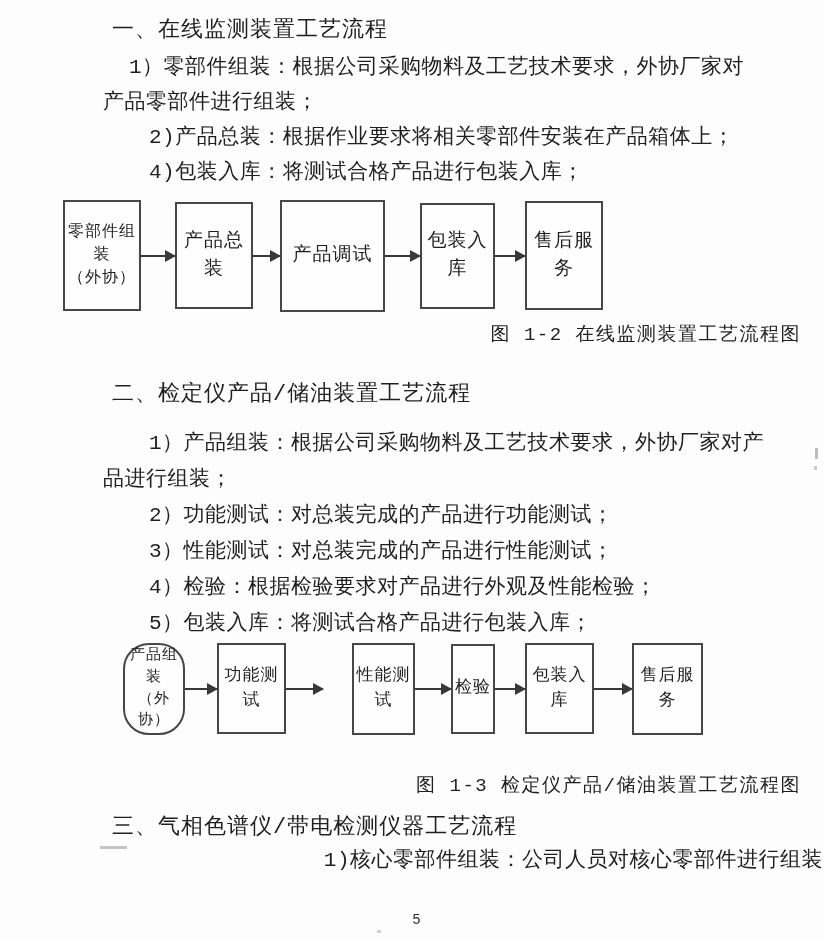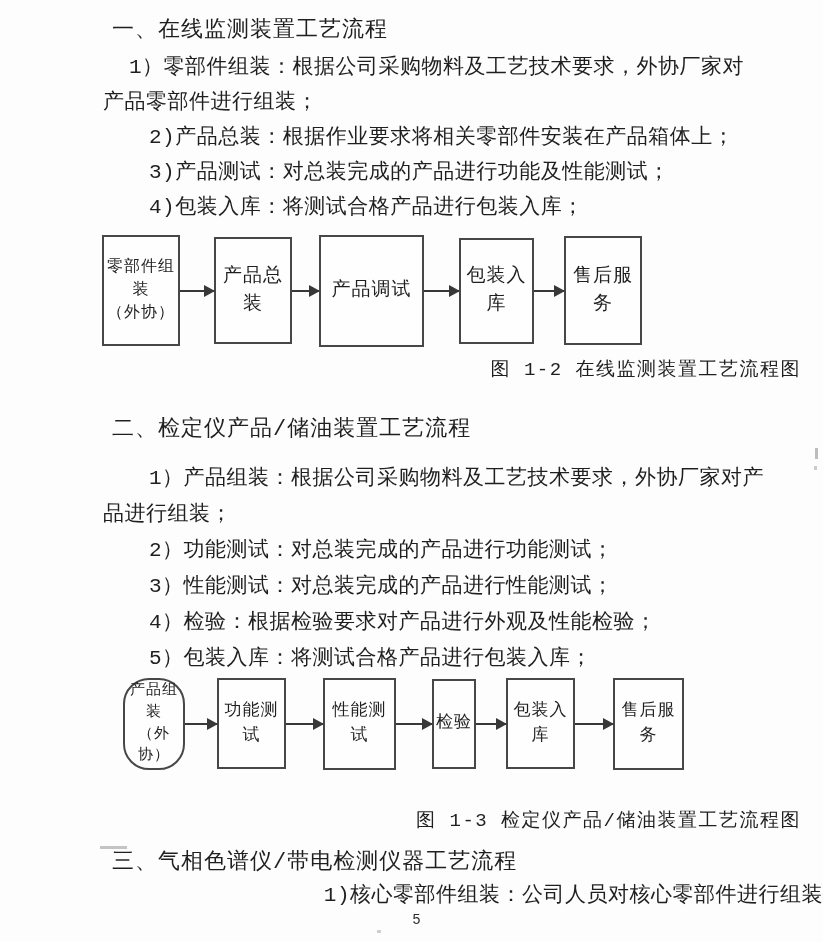--- a/index.html
+++ b/index.html
@@ -21,21 +21,21 @@
     letter-spacing:0.5px; white-space:nowrap; padding-left:103px;
   }
   .s2 .line { height:36px; line-height:36px; }
   .ind1 { padding-left:129px; }   
   .ind2 { padding-left:149px; }   
   .cont { padding-left:103px; }   
   .lastline { height:36px; line-height:36px; padding-left:92px;text-align:right; }
   .s2block { margin-top:12px; }
 
   .flow { display:flex; align-items:center; }
-  .flow1 { margin-left:102px; margin-top:9px; height:113px; }
+  .flow1 { margin-left:63px; margin-top:9px; height:113px; }
   .flow2 { margin-left:123px; margin-top:0; height:93px; }
   .fbox {
     box-sizing:border-box; border:2px solid #474747; background:#fefefe;
     display:flex; flex-direction:column; align-items:center; justify-content:center;
     text-align:center; letter-spacing:1px; line-height:1.45;
     flex:none;
   }
   .flow1 .fbox { font-size:19px; }
   .flow2 .fbox { font-size:17px; }
   .fbox .small { font-size:16px; }
@@ -70,21 +70,20 @@
 </style>
 </head>
 <body>
 
 <div class="page">
 
   <div class="heading h1">一、在线监测装置工艺流程</div>
   <div class="line ind1">1）零部件组装：根据公司采购物料及工艺技术要求，外协厂家对</div>
   <div class="line cont">产品零部件进行组装；</div>
   <div class="line ind2">2)产品总装：根据作业要求将相关零部件安装在产品箱体上；</div>
-  <div class="line ind2">3)产品测试：对总装完成的产品进行功能及性能测试；</div>
   <div class="line ind2">4)包装入库：将测试合格产品进行包装入库；</div>
 
   <div class="flow flow1">
     <div class="fbox" style="width:78px;height:111px;">
       <span class="small">零部件组装</span>
       <span class="small">（外协）</span>
     </div>
     <div class="arrow" style="width:34px;"></div>
     <div class="fbox" style="width:78px;height:107px;">
       <span>产品总装</span>
@@ -118,21 +117,21 @@
   <div class="flow flow2">
     <div class="fbox" style="width:62px;height:92px;border-radius:26px;">
       <span class="small2">产品组装</span>
       <span class="small2">（外协）</span>
     </div>
     <div class="arrow" style="width:32px;"></div>
     <div class="fbox" style="width:69px;height:91px;">
       <span>功能测试</span>
     </div>
     <div class="arrow" style="width:37px;"></div>
-    <div class="fbox" style="width:73px;height:92px;">
+    <div class="fbox" style="width:63px;height:92px;margin-left:29px;">
       <span>性能测试</span>
     </div>
     <div class="arrow" style="width:36px;"></div>
     <div class="fbox" style="width:44px;height:90px;">
       <span>检验</span>
     </div>
     <div class="arrow" style="width:30px;"></div>
     <div class="fbox" style="width:69px;height:91px;">
       <span>包装入库</span>
     </div>

